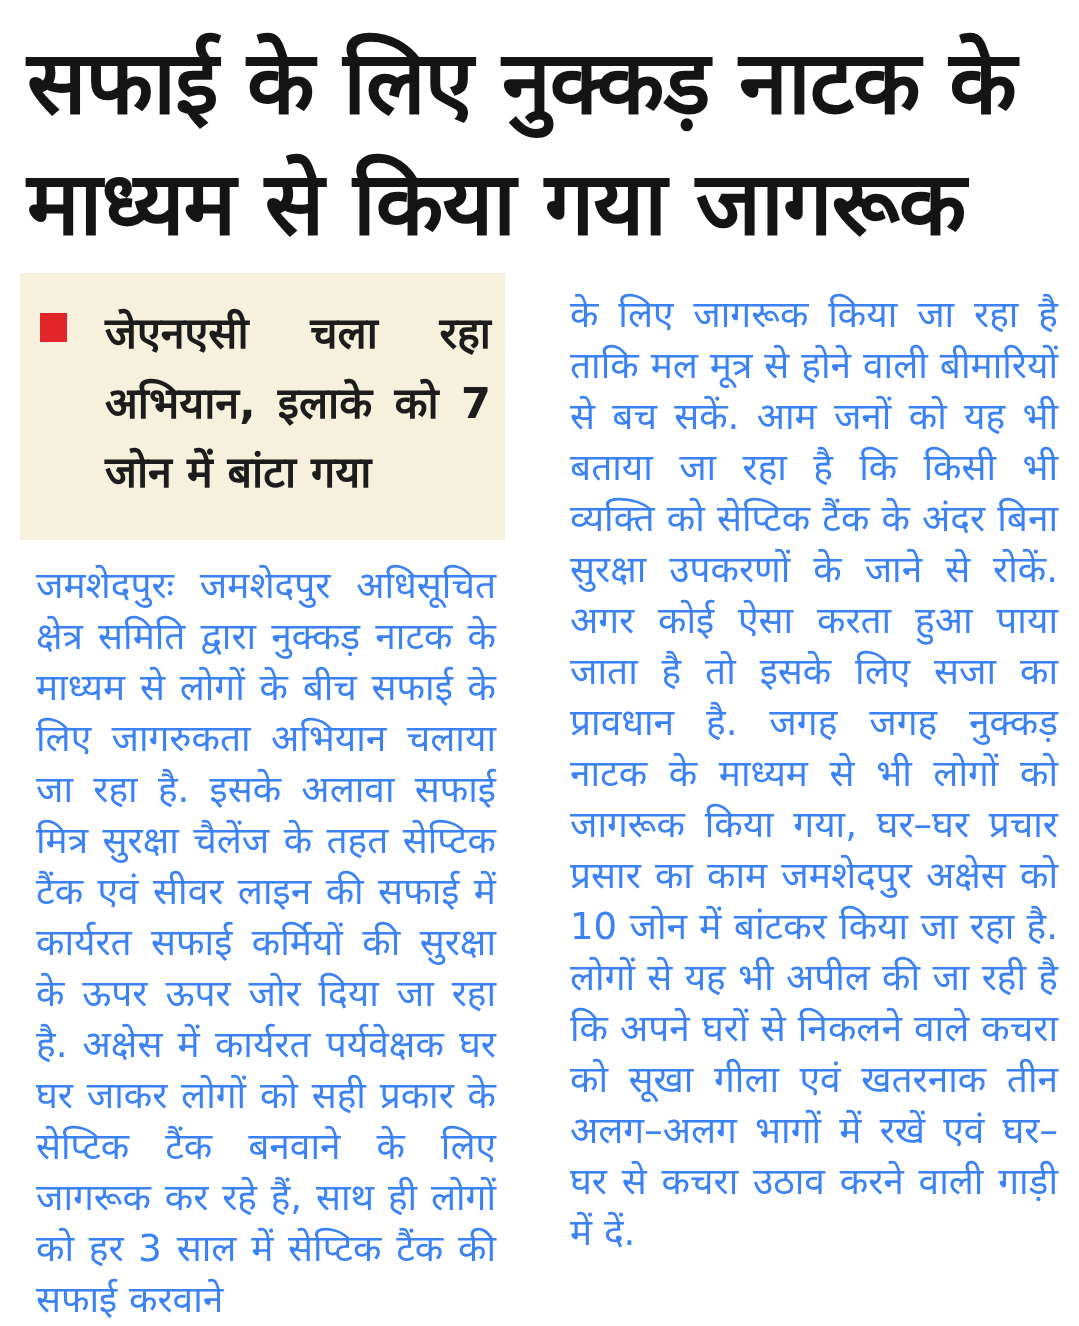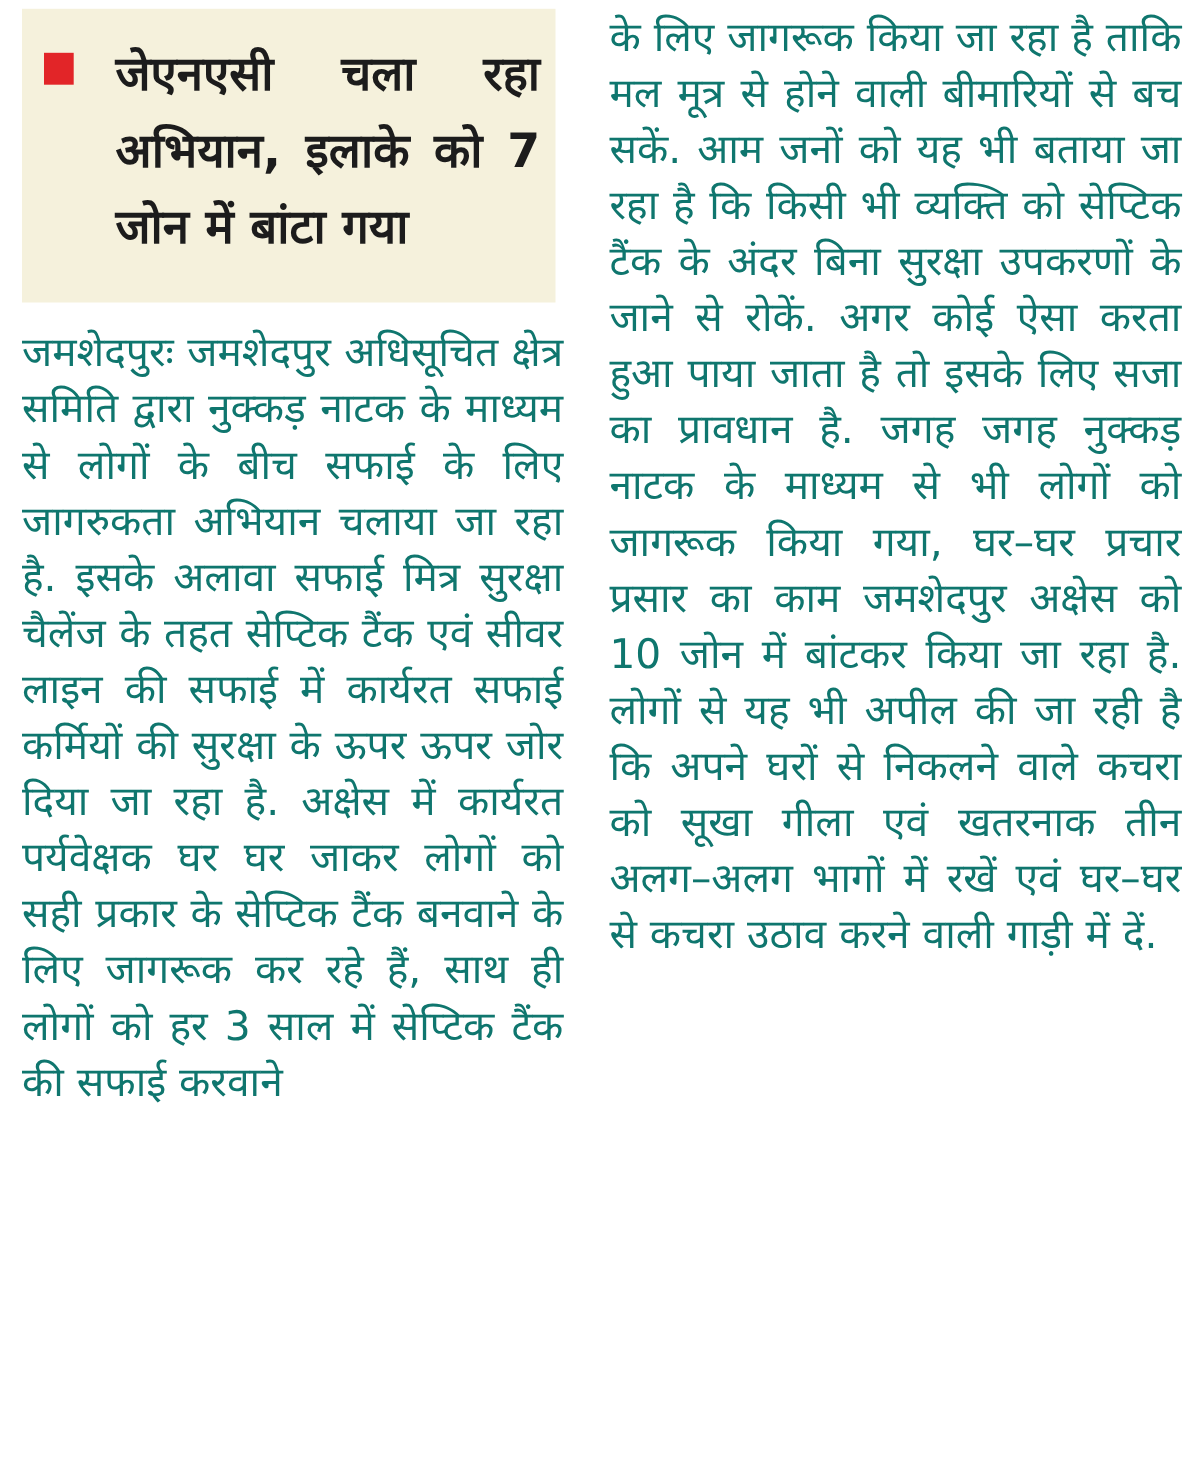--- a/index.html
+++ b/index.html
@@ -52,35 +52,39 @@
   .box-text {
     margin: 0;
     flex: 1 1 auto;
     font-size: 43px;
     line-height: 1.62;
     font-weight: 700;
     color: #1c1c1c;
     text-align: justify;
   }
   .body-text {
-    margin: 0;
+    margin: 16px;
     font-size: 37px;
     line-height: 51px;
-    color: #0f766e;
+    color: #3b82f6;
     text-align: justify;
     font-family: "DejaVu Sans", sans-serif;
   }
   .col-left .body-text { margin-top: 20px; }
   .dateline { font-weight: 400; }
 </style>
 </head>
 <body>
 
 <div class="page">
 
+  <h1 class="headline">
+    <span>सफाई के लिए नुक्कड़ नाटक के</span><br>
+    <span>माध्यम से किया गया जागरूक</span>
+  </h1>
 
   <div class="columns">
 
     <div class="col-left">
 
       <div class="highlight-box">
         <span class="bullet"></span>
         <p class="box-text">जेएनएसी चला रहा अभियान, इलाके को 7 जोन में बांटा गया</p>
       </div>
 

